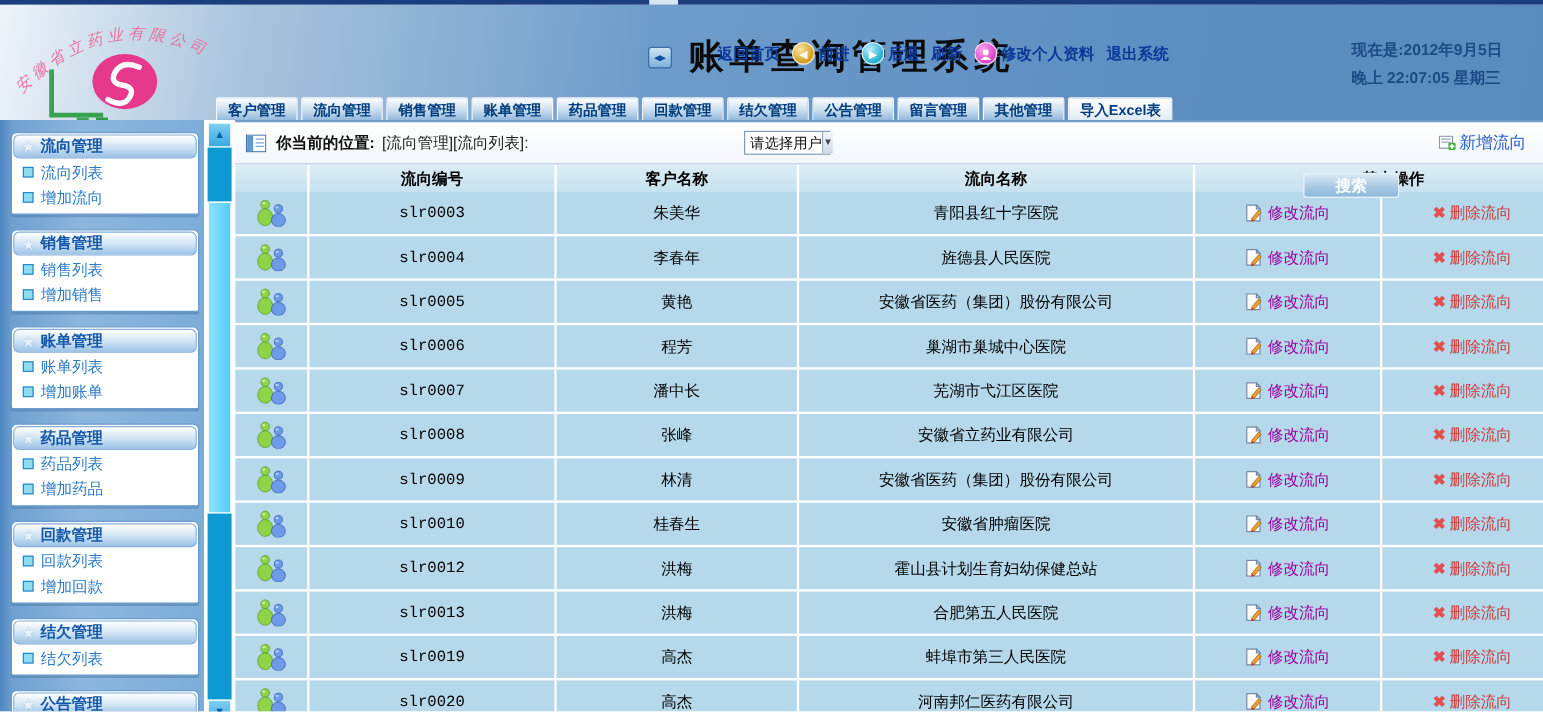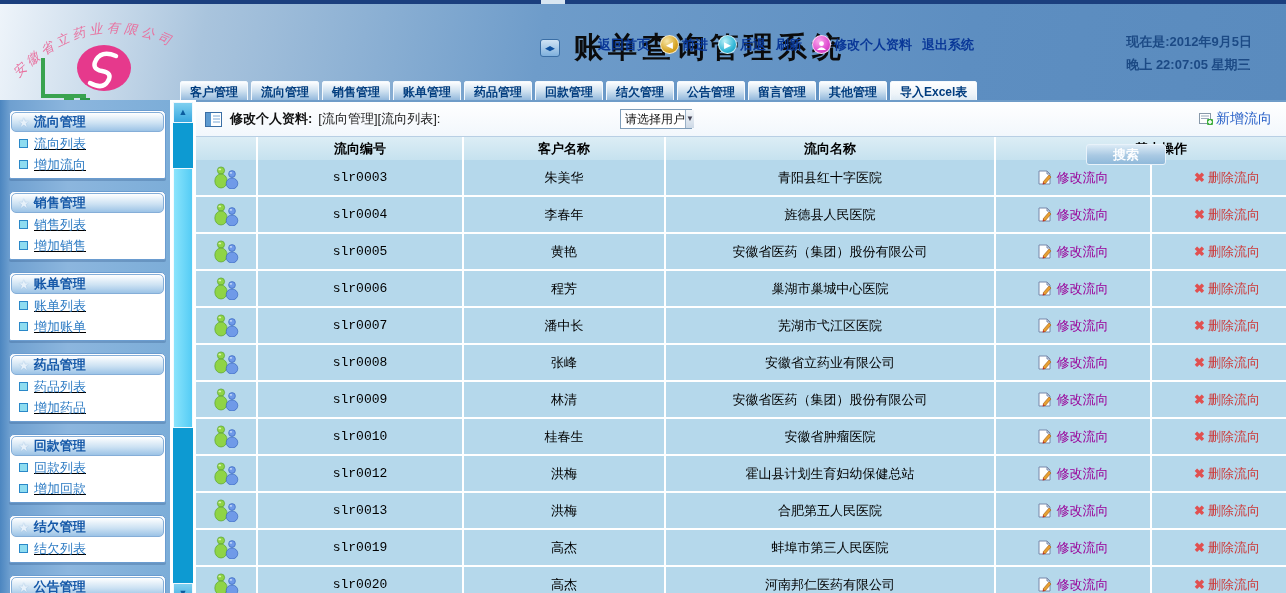--- a/index.html
+++ b/index.html
@@ -39,21 +39,21 @@
   
   .sidebar { width:170px; height:493px; overflow:hidden; position:relative;
     background:linear-gradient(to right,#4c86c0 0%,#6fa0d0 6%,#8cb6de 40%,#7cadd8 100%); }
   .side-panel { margin:0 4px 12px 9px; background:#fff; border:1px solid #6a9cd0; border-radius:5px 5px 2px 2px;
     box-shadow:0 2px 0 rgba(60,100,150,.35); padding:0 0 3px 0; }
   .side-panel:first-child { margin-top:10px; }
   .panel-head { height:20px; display:flex; align-items:center; border:1px solid #85aed8; border-radius:5px; margin:1px;
     background:linear-gradient(#ffffff,#cde2f3 55%,#9cc3e6); }
   .panel-star { color:#e7f1fa; font-size:13px; margin:0 4px 0 6px; text-shadow:0 0 1px #7aa8d6; }
   .panel-title { font-size:13px; font-weight:bold; color:#1558a8; }
-  .panel-item { height:21px; display:flex; align-items:center; cursor:pointer;text-decoration:underline; }
+  .panel-item { height:21px; display:flex; align-items:center; cursor:pointer; }
   .bullet { width:9px; height:9px; background:#8edcf0; border:1px solid #2a88c8; margin:0 6px 0 9px; }
   .panel-item span.lbl { font-size:13px; color:#2e7cc4; }
 
   
   .scroll-col { width:26px; height:493px; background:#fff; position:relative; }
   .sb { position:absolute; left:3px; width:20px; }
   .sb-btn { height:21px; background:linear-gradient(#7fd0f0,#38a8e0); border:1px solid #eef8fe; text-align:center;
     color:#0b5c9e; font-size:9px; line-height:19px; }
   .sb-track { background:#0d9ad2; }
   .sb-thumb { background:linear-gradient(to right,#8ae4fc,#55ccf5); border:1px solid #f0fbff; }
@@ -259,21 +259,21 @@
 
     <div class="main">
       <div class="crumb-bar">
         <svg class="crumb-icon" width="17" height="15" viewBox="0 0 17 15">
           <rect x="0.5" y="0.5" width="16" height="14" fill="#fff" stroke="#3a6ea5"></rect>
           <rect x="1" y="1" width="5" height="13" fill="#5d9ad0"></rect>
           <line x1="8" y1="4" x2="15" y2="4" stroke="#7aa8d6"></line>
             <line x1="8" y1="7" x2="15" y2="7" stroke="#7aa8d6"></line>
             <line x1="8" y1="10" x2="15" y2="10" stroke="#7aa8d6"></line>
         </svg>
-        <span class="crumb-label">修改个人资料:</span>
+        <span class="crumb-label">你当前的位置:</span>
         <span class="crumb-path">[流向管理][流向列表]:</span>
 
         <div class="user-select">
           <span class="val">请选择用户</span>
           <span class="dd">▼</span>
         </div>
         <button class="search-btn">搜索</button>
         <a class="add-link" href="#">
           <svg width="15" height="13" viewBox="0 0 15 13">
             <rect x="0.5" y="0.5" width="11" height="10" fill="#fefefe" stroke="#8899aa"></rect>

